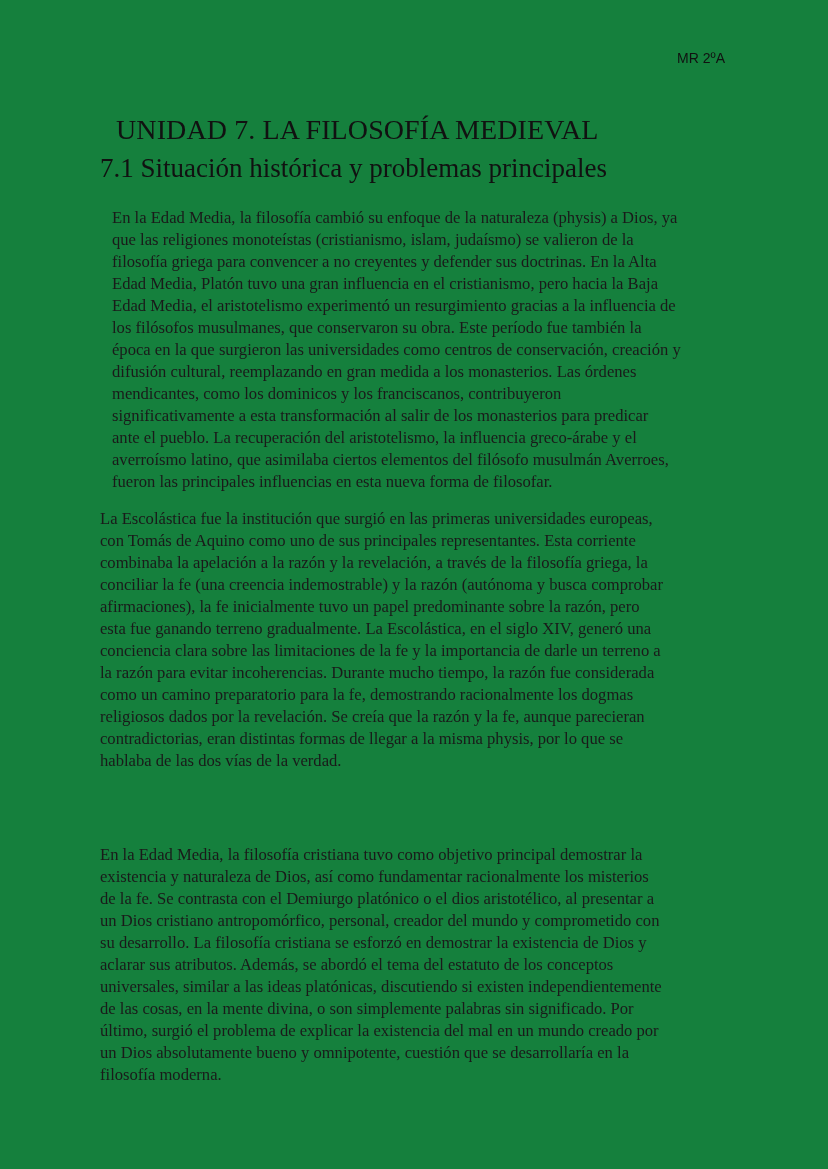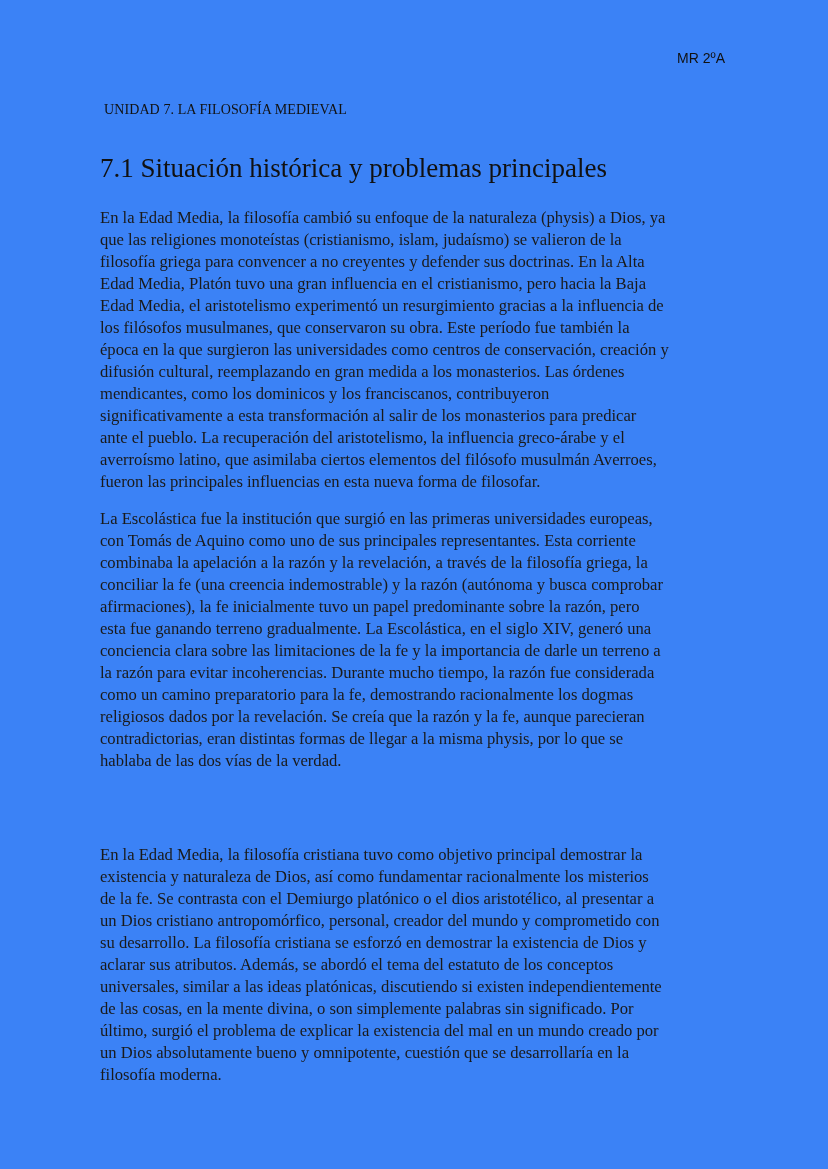--- a/index.html
+++ b/index.html
@@ -1,38 +1,38 @@
 <!DOCTYPE html>
 <html><head>
 <meta charset="utf-8">
 <style>
   html, body { margin: 0; padding: 0; background: #ffffff; }
   body { width: 828px; height: 1169px; position: relative; overflow: hidden; }
-  .page { position: absolute; left: 0; top: 0; width: 828px; height: 1169px; background: #3b82f6; }
+  .page { position: absolute; left: 0; top: 0; width: 828px; height: 1169px; background: #15803d; }
   .header-tag {
     position: absolute; top: 50px; right: 103px;
     font-family: "Liberation Sans", sans-serif; font-size: 14px; color: #111;
   }
   .unit-title {
     position: absolute; left: 100px; top: 98px;
-    font-family: "Liberation Serif", serif; font-size: 14px; color: #111;
-    margin: 4px; font-weight: normal; letter-spacing: 0.1px;
+    font-family: "Liberation Serif", serif; font-size: 28px; color: #111;
+    margin: 16px; font-weight: normal; letter-spacing: 0.1px;
   }
   .section-title {
     position: absolute; left: 100px; top: 153px;
     font-family: "Liberation Serif", serif; font-size: 27px; color: #111;
     margin: 0; font-weight: normal;
   }
   .para {
     position: absolute; left: 100px; width: 630px;
     font-family: "Liberation Serif", serif; font-size: 16.6px; line-height: 22px;
     color: #1a1a1a; margin: 0;
   }
   .line { display: block; white-space: nowrap; }
-  #p1 { top: 207px; }
+  #p1 { top: 207px; margin-left: 12px; }
   #p2 { top: 508px; }
   #p3 { top: 844px; }
 </style>
 </head>
 <body>
 
 <div class="page">
   <div class="header-tag">MR 2ºA</div>
 
   <h1 class="unit-title">UNIDAD 7. LA FILOSOFÍA MEDIEVAL</h1>

